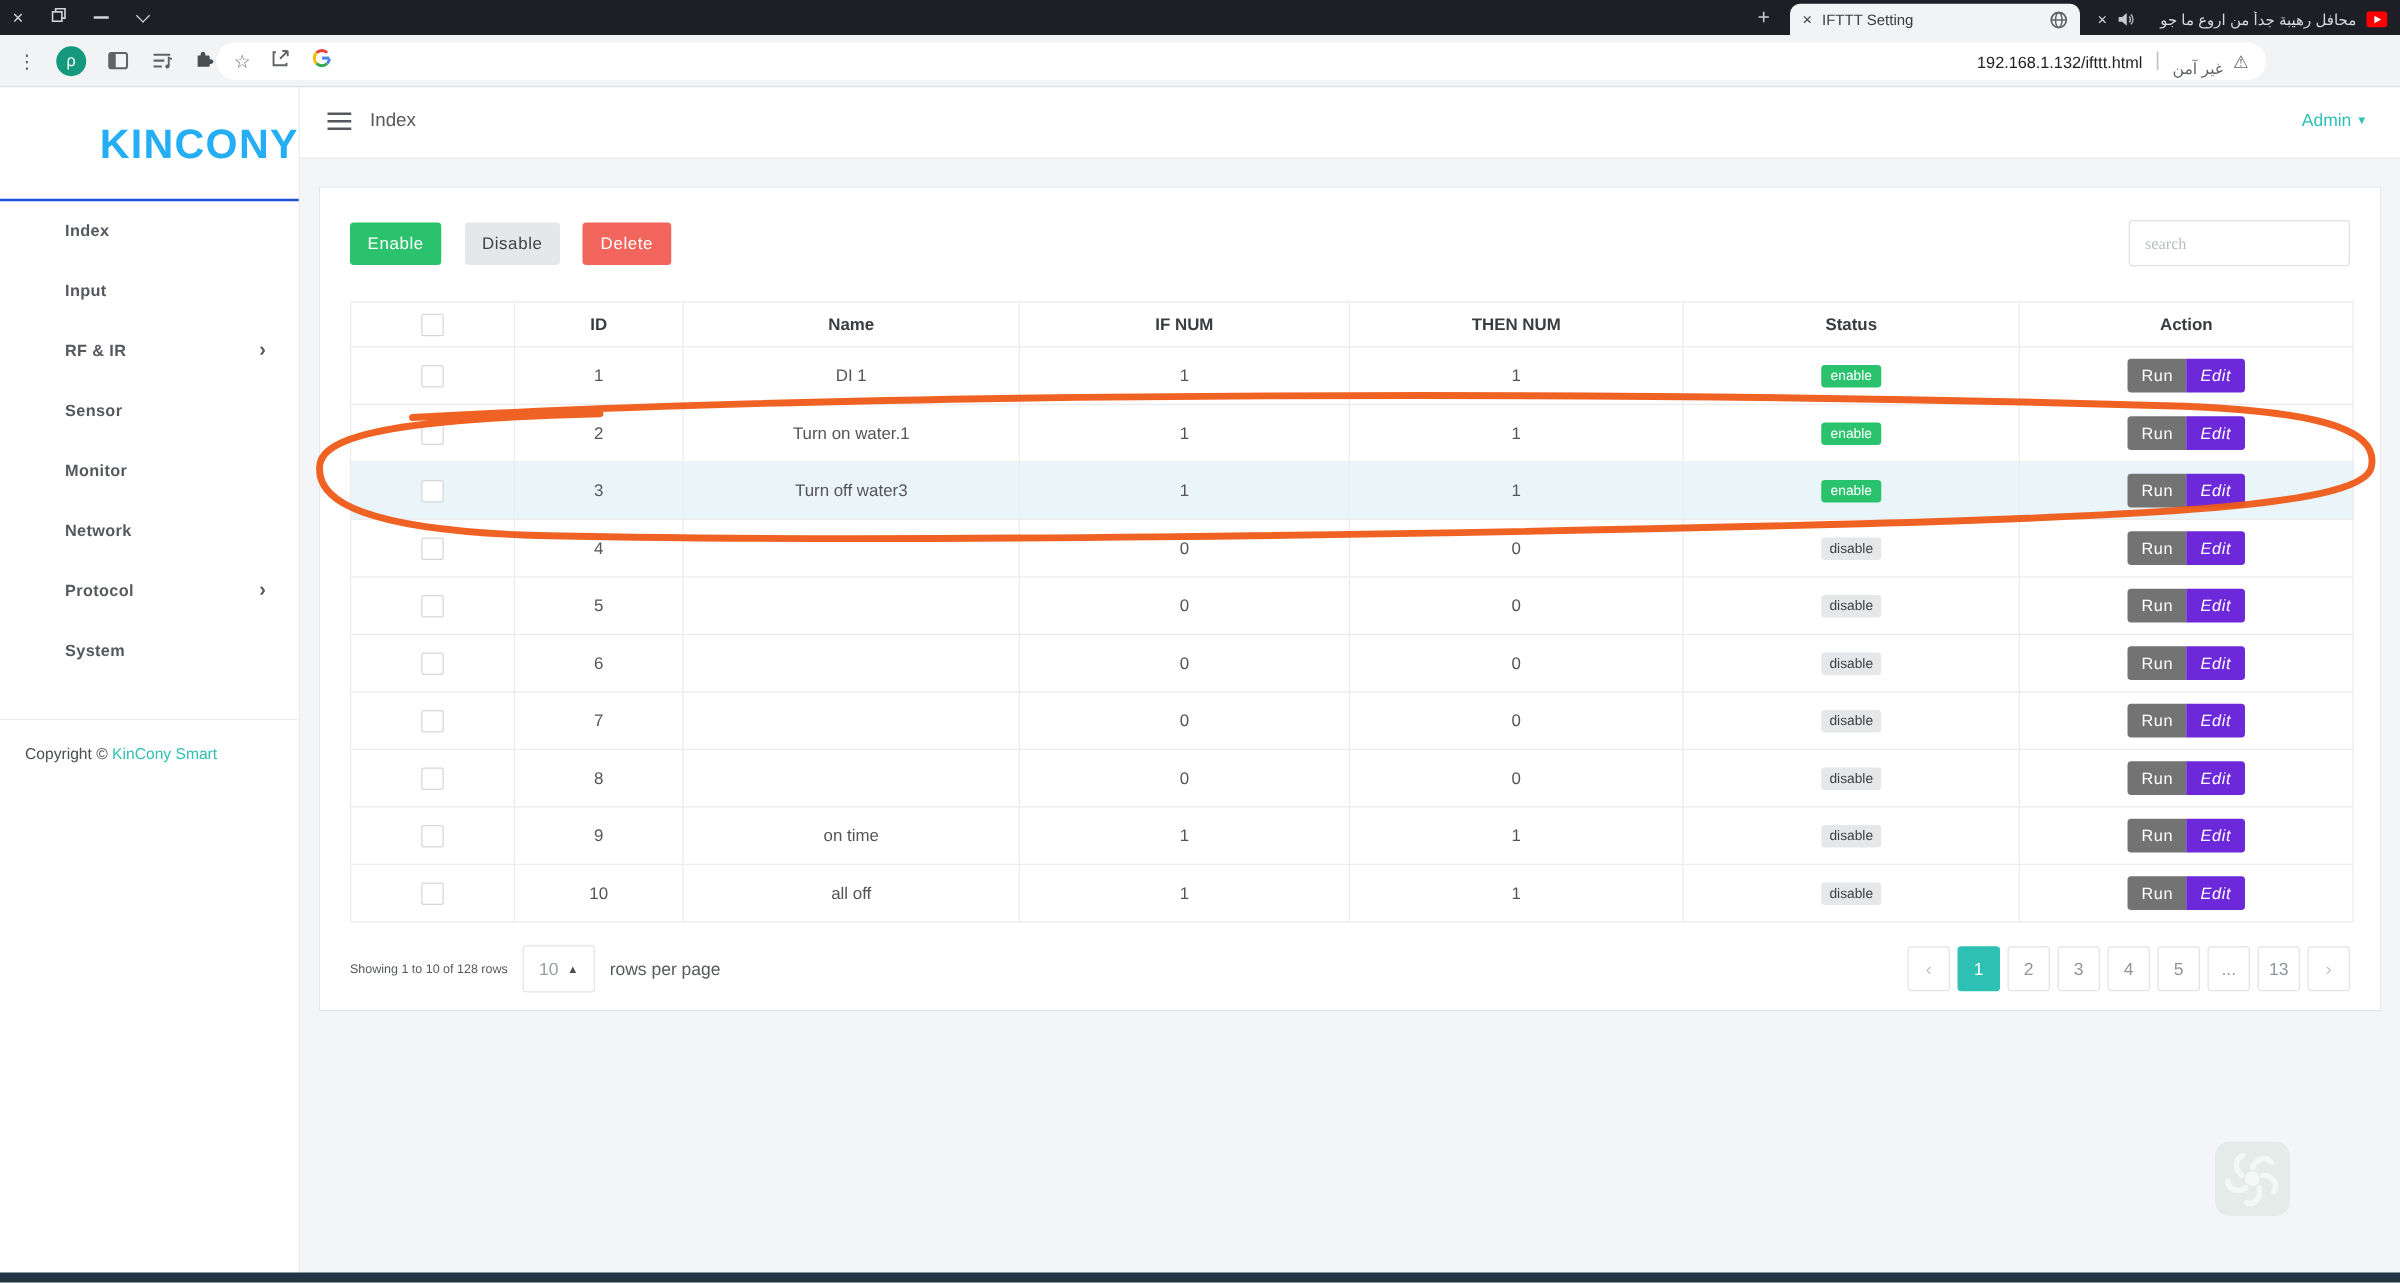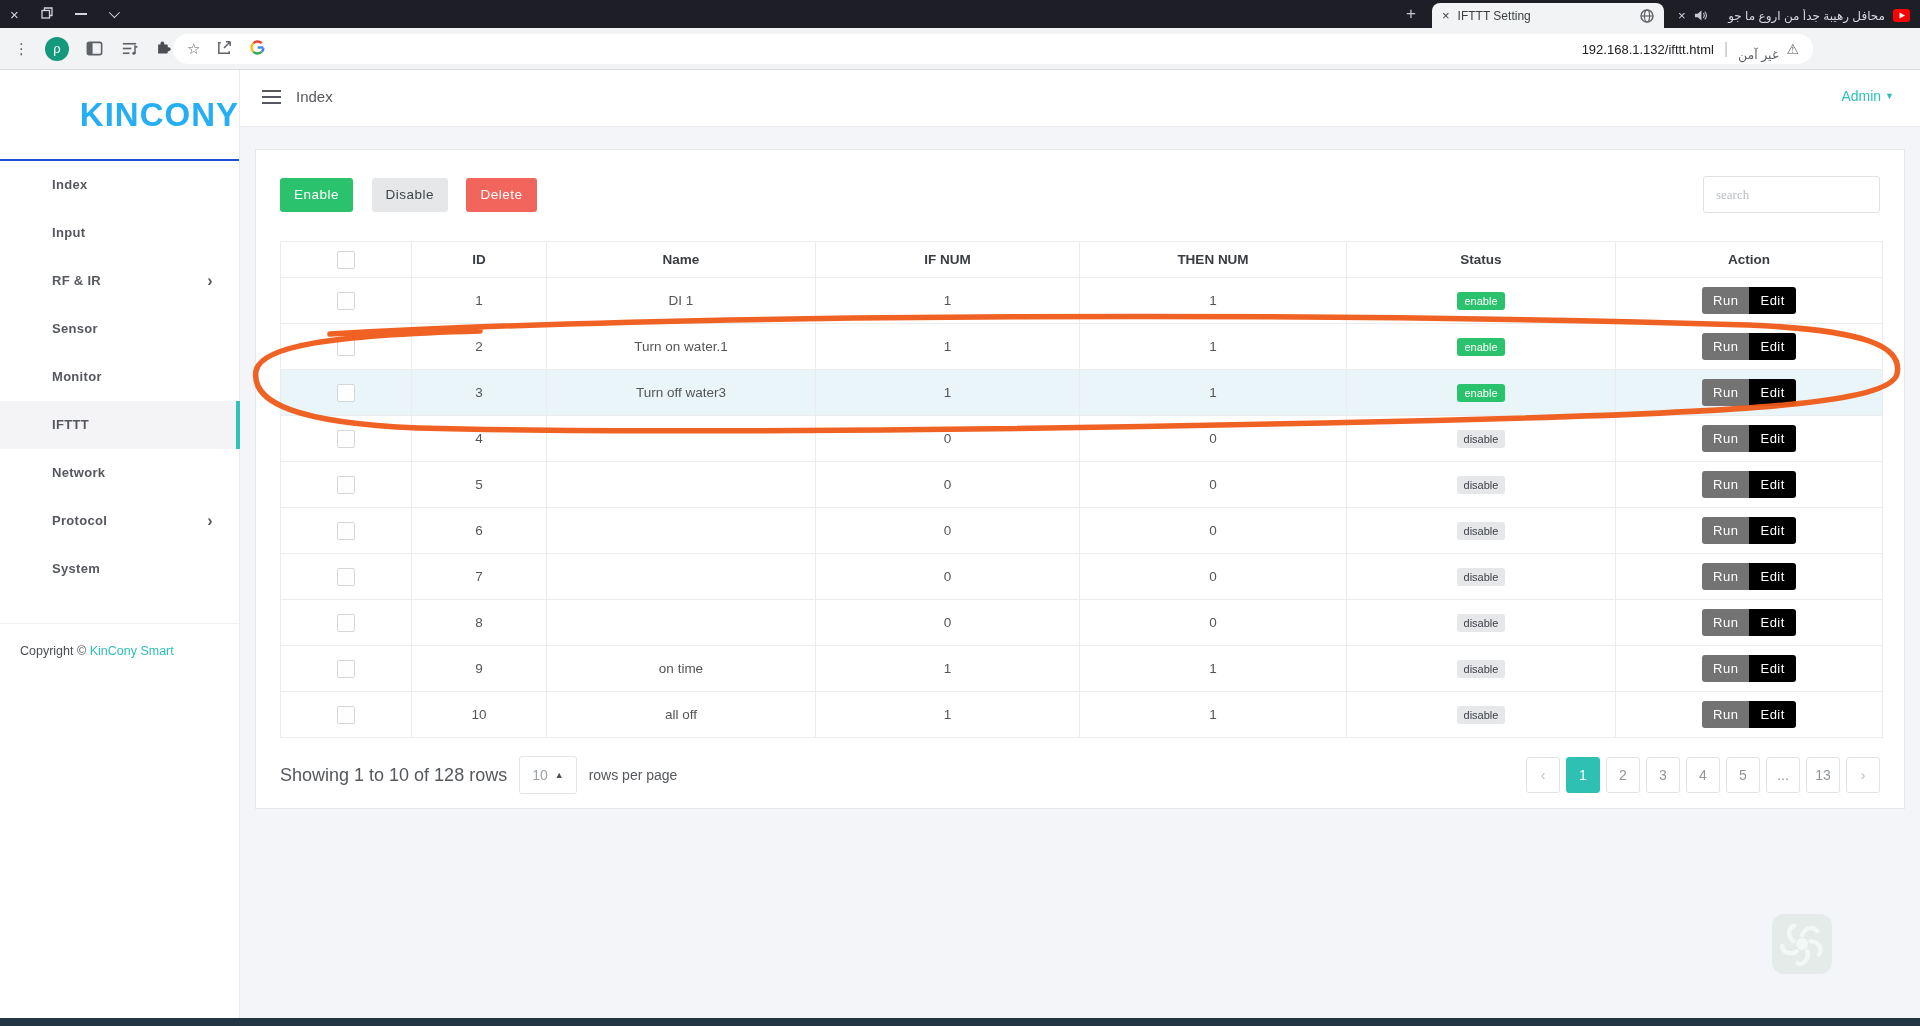--- a/index.html
+++ b/index.html
@@ -72,24 +72,24 @@
   .grid th, .grid td { border:1px solid #ebecee; text-align:center; font-size:13.5px; color:#555; }
   .grid th { height:36px; font-size:13.5px; font-weight:bold; color:#393c40; }
   .grid td { height:46px; }
   .grid tr.hl td { background:#eaf5fa; }
   .grid input[type=checkbox] { appearance:none; width:18px; height:18px; border:1.5px solid #d4d7da; border-radius:2px; background:#fefefe; vertical-align:middle; cursor:pointer; }
   .badge { display:inline-block; font-size:11px; padding:3px 7px; border-radius:3px; }
   .badge.enable { background:#2bc26d; color:#fff; }
   .badge.disable { background:#e5e7e9; color:#3e4147; }
   .act-btn { display:inline-block; height:27px; line-height:27px; padding:0 11px; font-size:13px; color:#fff; letter-spacing:.5px; cursor:pointer; }
   .act-run { background:#737373; border-radius:3px 0 0 3px; }
-  .act-edit { background:#000000; border-radius:0 3px 3px 0; }
+  .act-edit { background:#6d28d9; border-radius:0 3px 3px 0;font-style:italic; }
 
   .card-footer { display:flex; align-items:center; margin:18px 24px 0 24px; }
-  .foot-summary { font-size:18px; color:#55585c; }
+  .foot-summary { font-size:10px; color:#55585c; }
   .pagesize { display:inline-flex; align-items:center; gap:7px; border:1px solid #e3e5e8; border-radius:3px; height:38px; padding:0 12px; margin:0 12px; background:#fff; }
   .pagesize .num { font-size:14px; color:#9aa0a6; }
   .pagesize .up { font-size:9px; color:#4b4e53; }
   .foot-label { font-size:14px; color:#55585c; }
   .pager { margin-left:auto; display:flex; gap:6px; list-style:none; }
   .pager li { min-width:34px; height:36px; line-height:34px; text-align:center; border:1px solid #e1e3e6; border-radius:3px; font-size:14px; color:#8f959b; background:#fff; cursor:pointer; padding:0 6px; }
   .pager li.active { background:#2fc0b4; border-color:#2fc0b4; color:#fff; }
   .pager li.nav { color:#b9bec4; }
 
   .watermark { position:absolute; right:88px; bottom:40px; }
@@ -204,21 +204,20 @@
   <div class="sidebar">
     <div class="logo-wrap">
       <span class="logo">KINCONY</span>
     </div>
     <div class="menu">
       <div class="menu-item"><span>Index</span></div>
       <div class="menu-item"><span>Input</span></div>
       <div class="menu-item has-chev"><span>RF &amp; IR</span><span class="chev">›</span></div>
       <div class="menu-item"><span>Sensor</span></div>
       <div class="menu-item"><span>Monitor</span></div>
-      <div class="menu-item active"><span>IFTTT</span></div>
       <div class="menu-item"><span>Network</span></div>
       <div class="menu-item has-chev"><span>Protocol</span><span class="chev">›</span></div>
       <div class="menu-item"><span>System</span></div>
     </div>
     <div class="side-divider"></div>
     <div class="copyright">
       <span>Copyright © </span><span class="brand">KinCony Smart</span>
     </div>
   </div>
 

